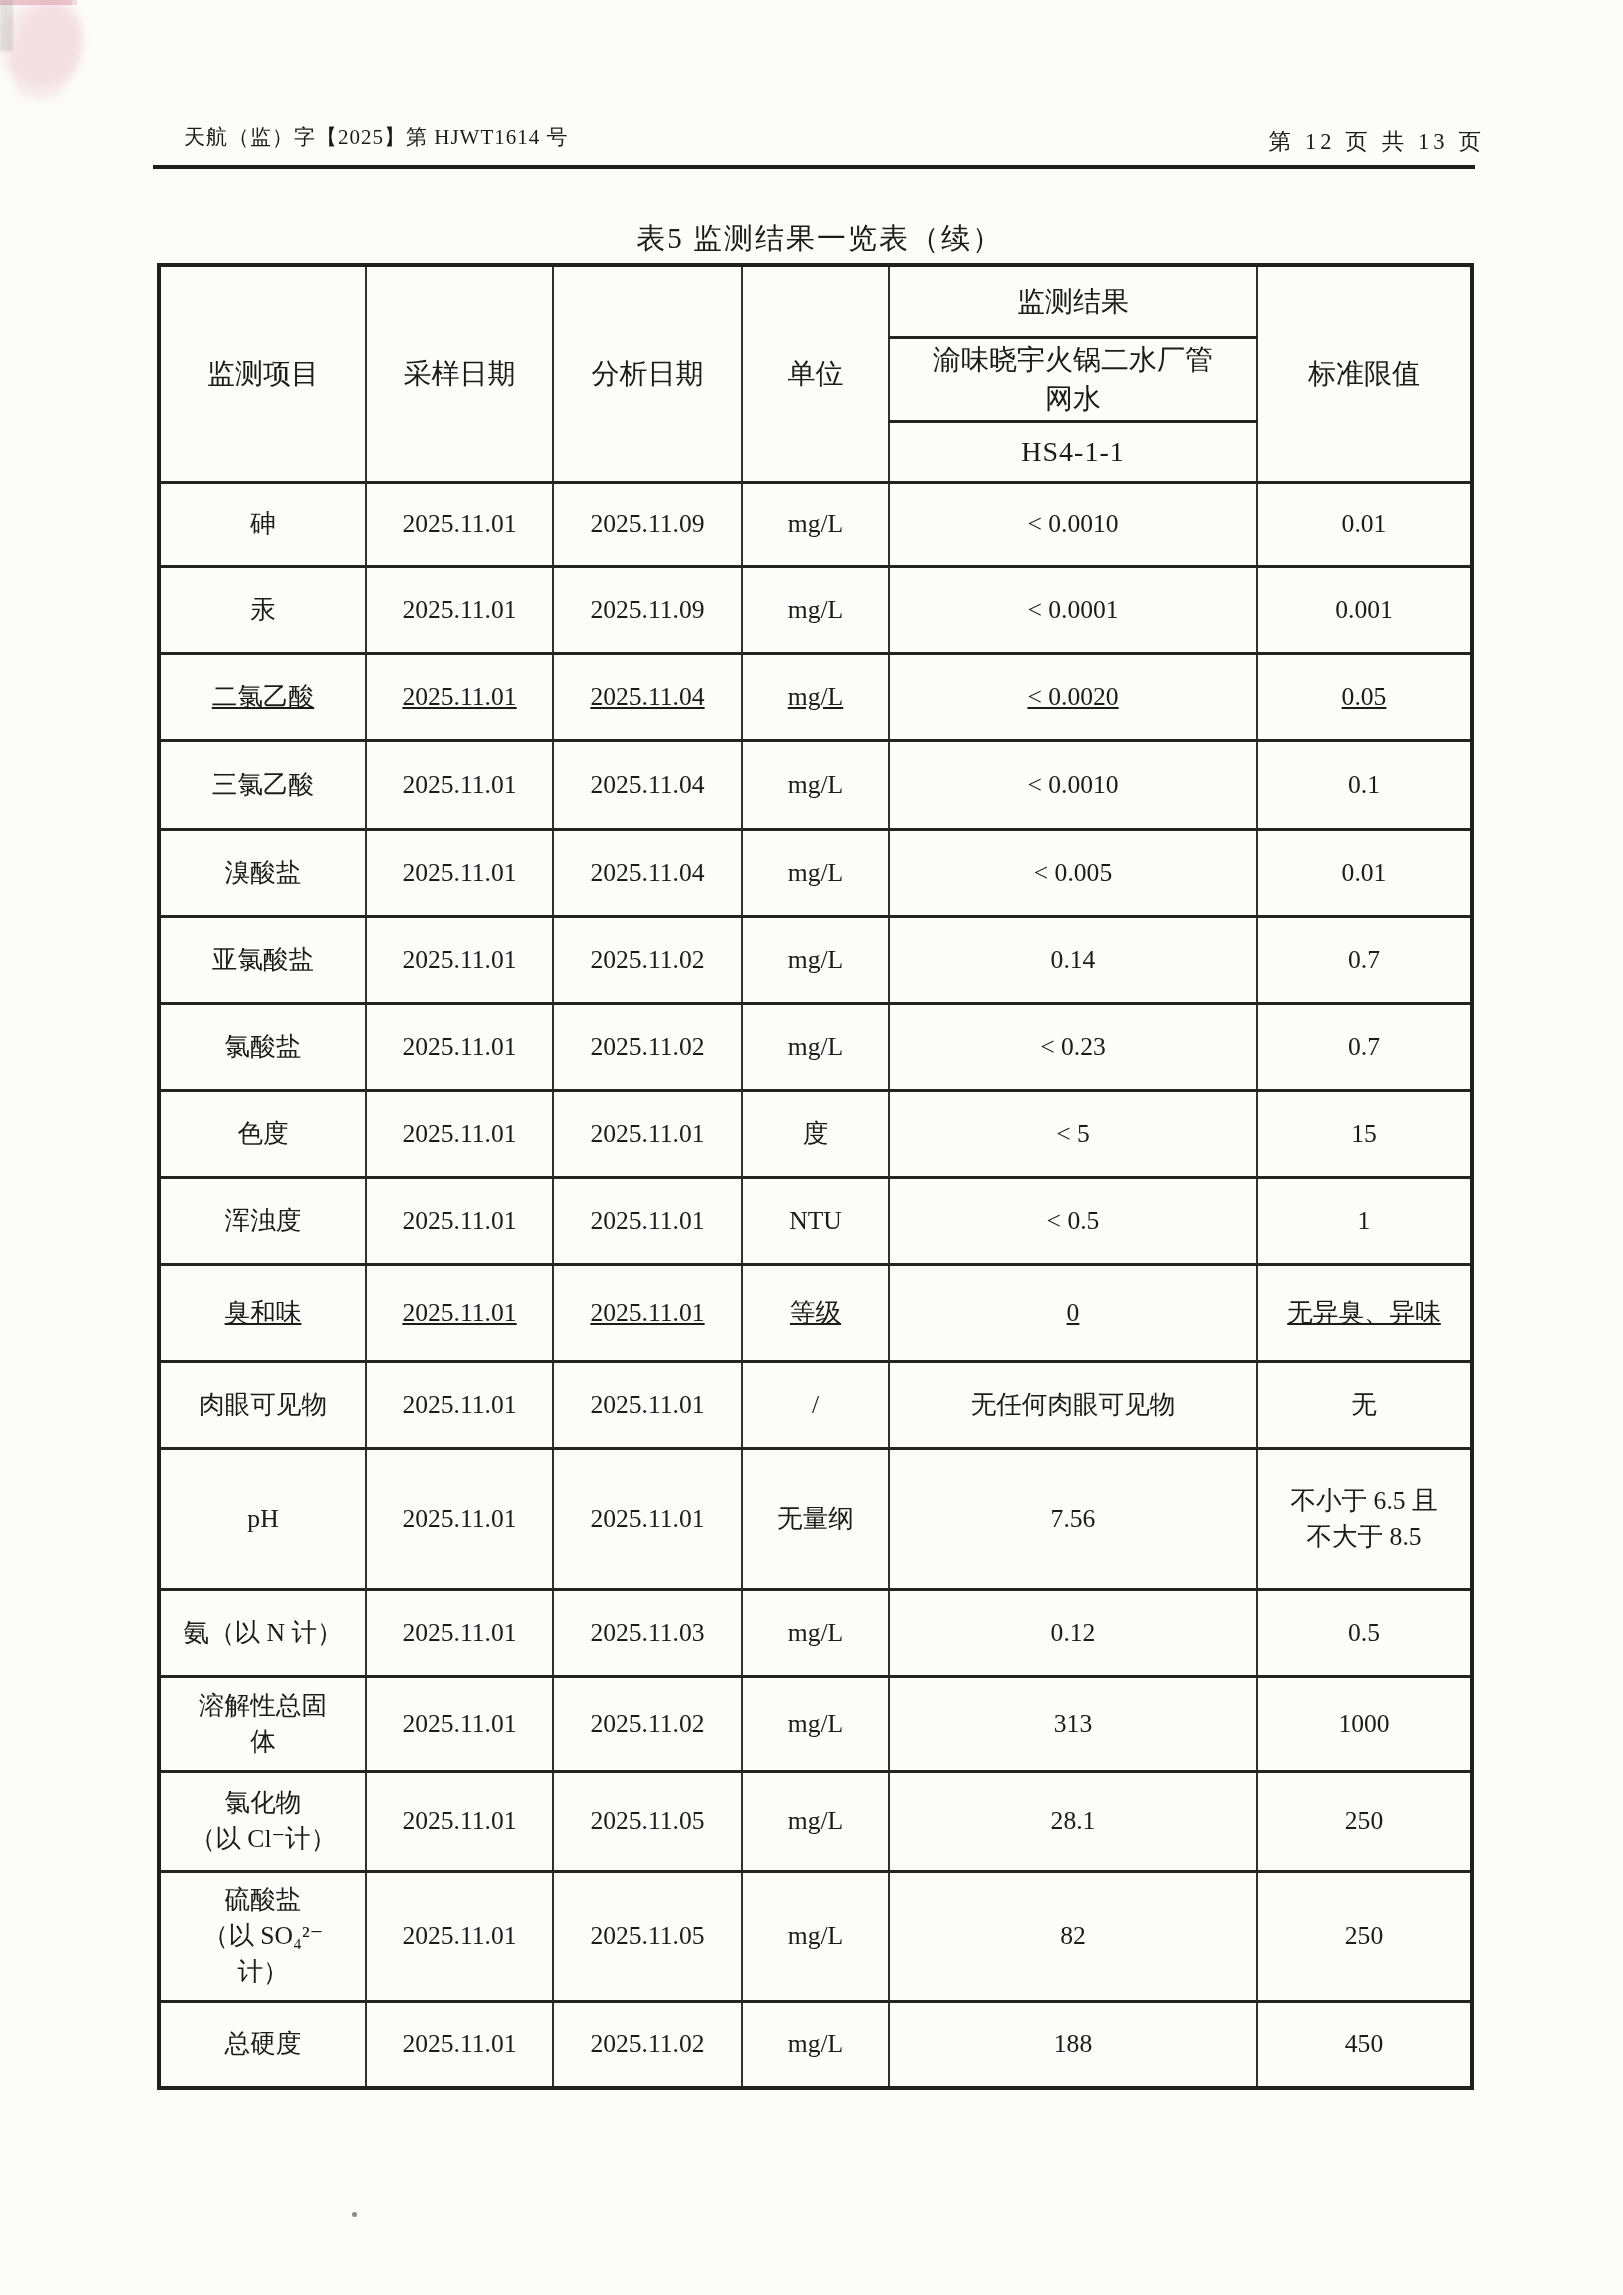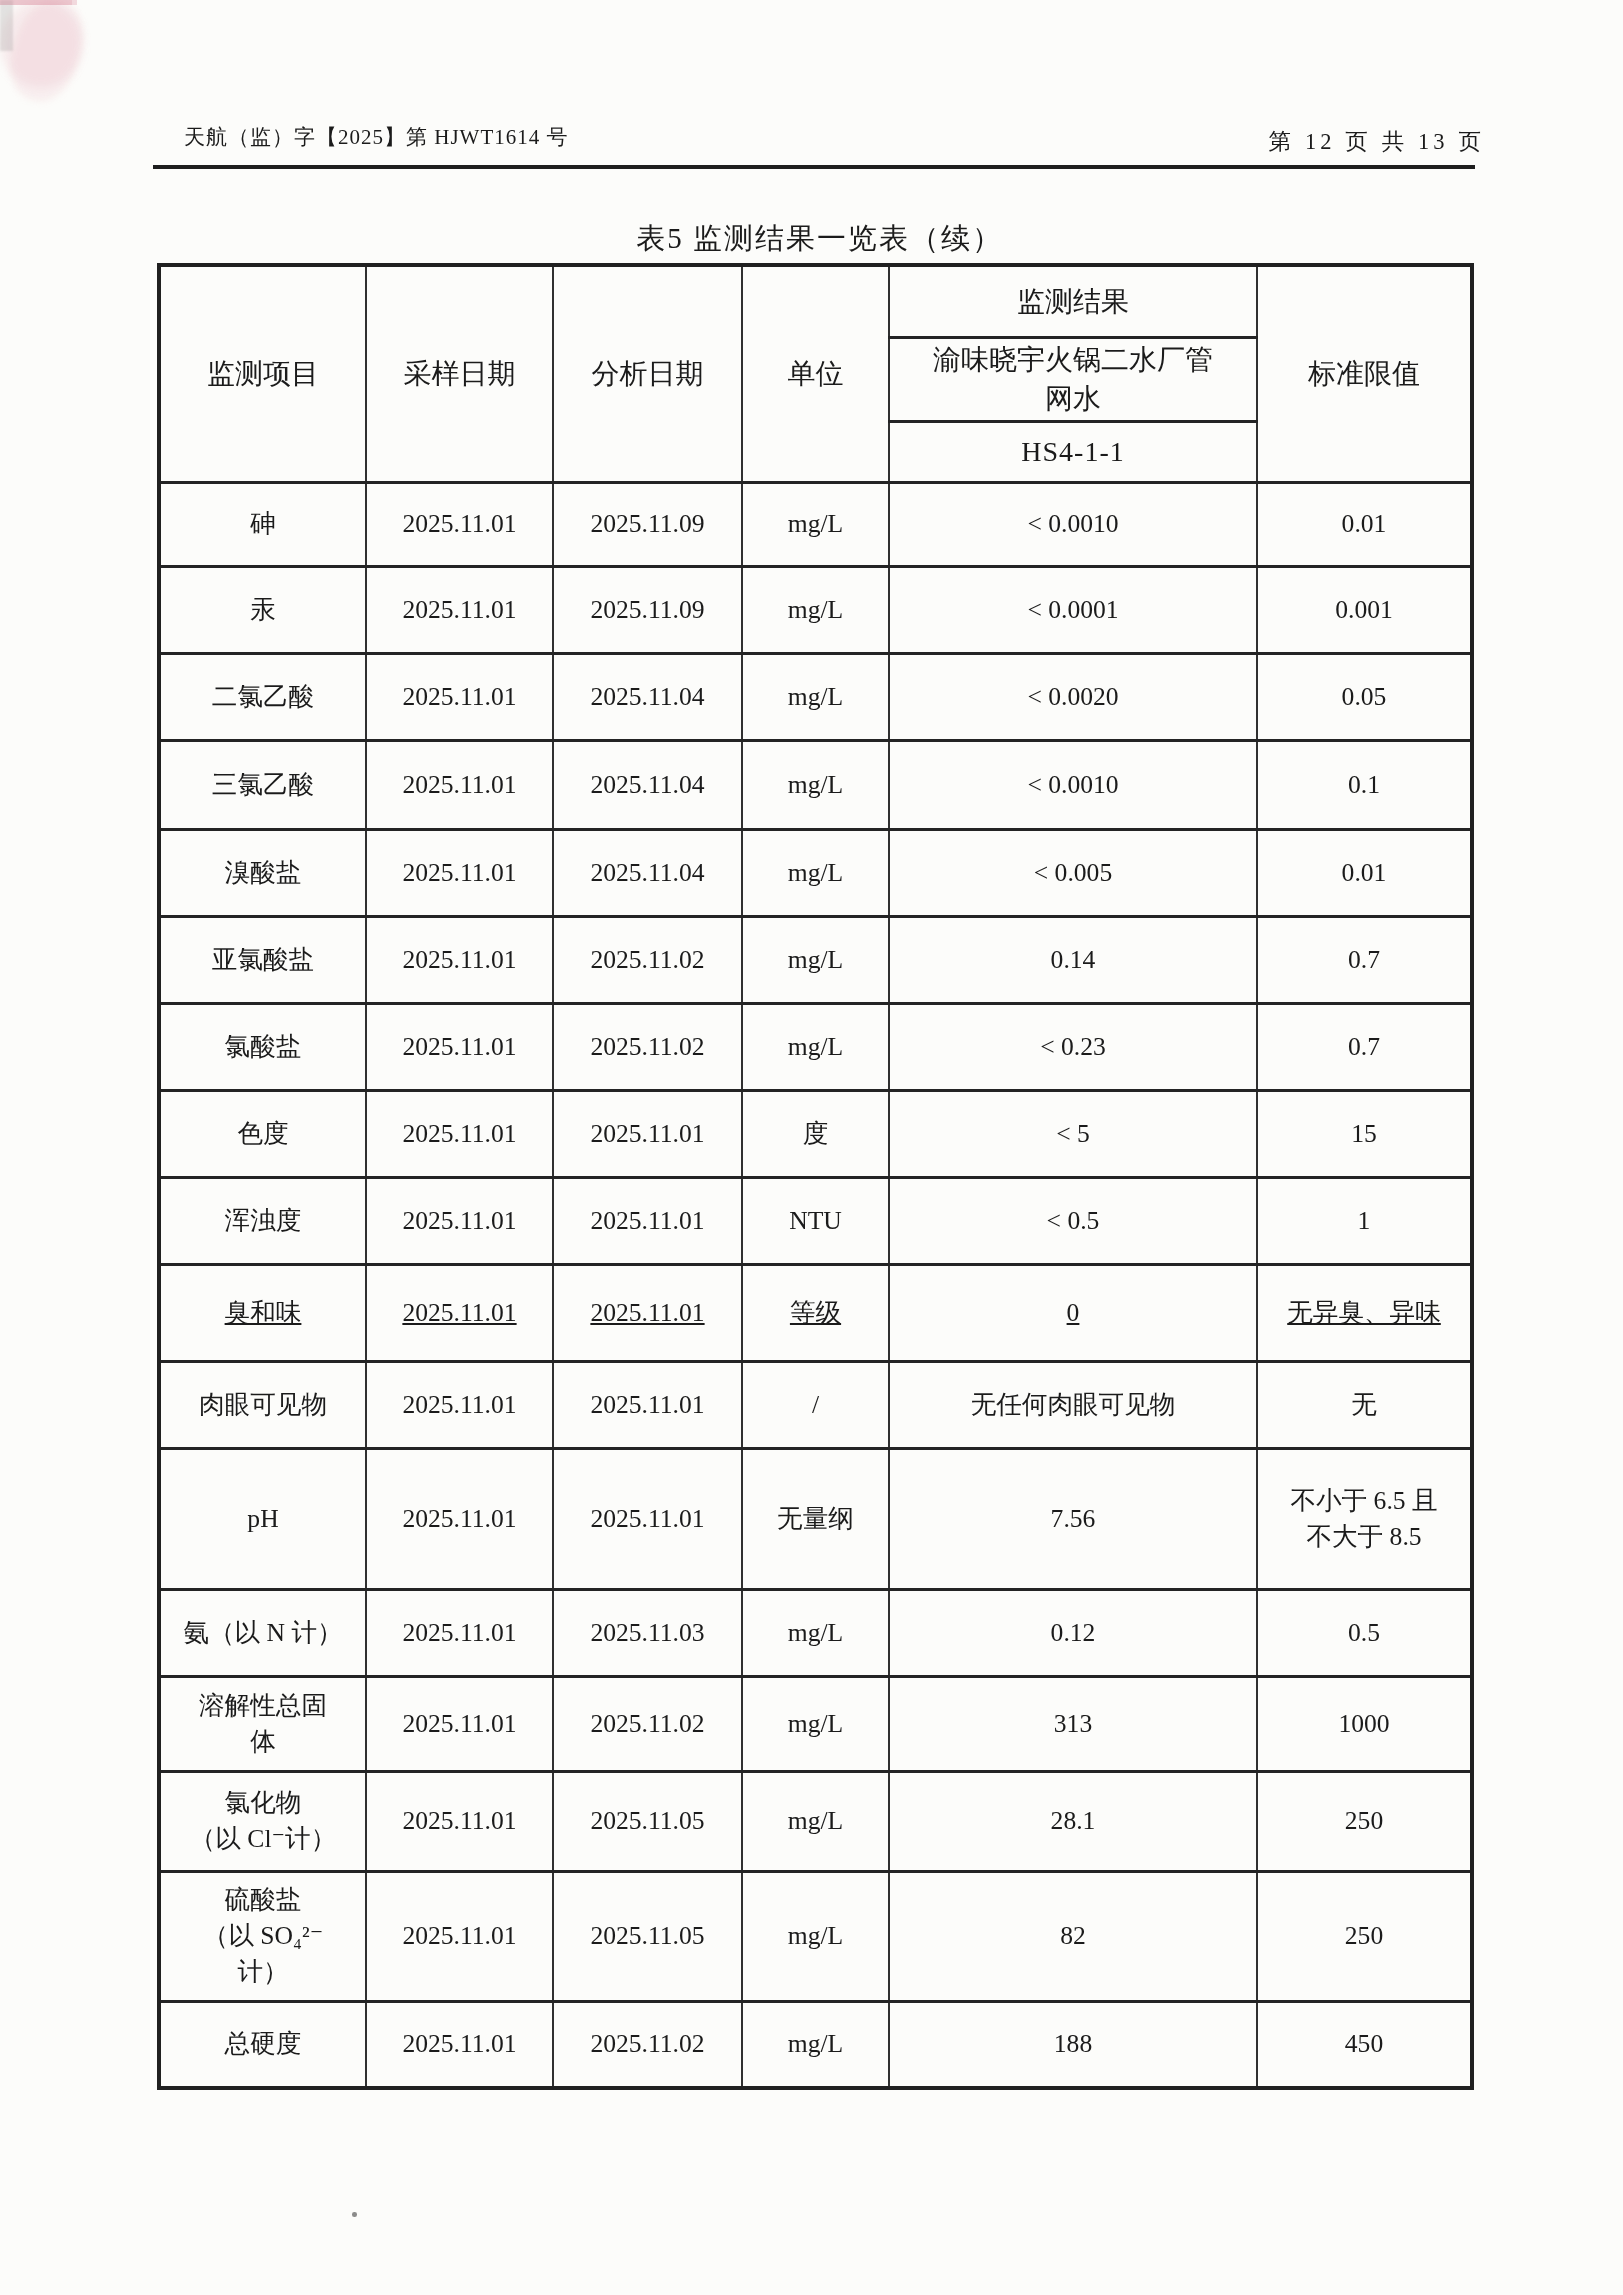--- a/index.html
+++ b/index.html
@@ -83,21 +83,21 @@
     <td>0.01</td>
   </tr>
       <tr style="height: 87px;">
     <td>汞</td>
     <td>2025.11.01</td>
     <td>2025.11.09</td>
     <td>mg/L</td>
     <td>&lt; 0.0001</td>
     <td>0.001</td>
   </tr>
-      <tr style="height: 87px;">
+      <tr style="height: 87px; text-decoration: underline;">
     <td>二氯乙酸</td>
     <td>2025.11.01</td>
     <td>2025.11.04</td>
     <td>mg/L</td>
     <td>&lt; 0.0020</td>
     <td>0.05</td>
   </tr>
       <tr style="height: 89px;">
     <td>三氯乙酸</td>
     <td>2025.11.01</td>

